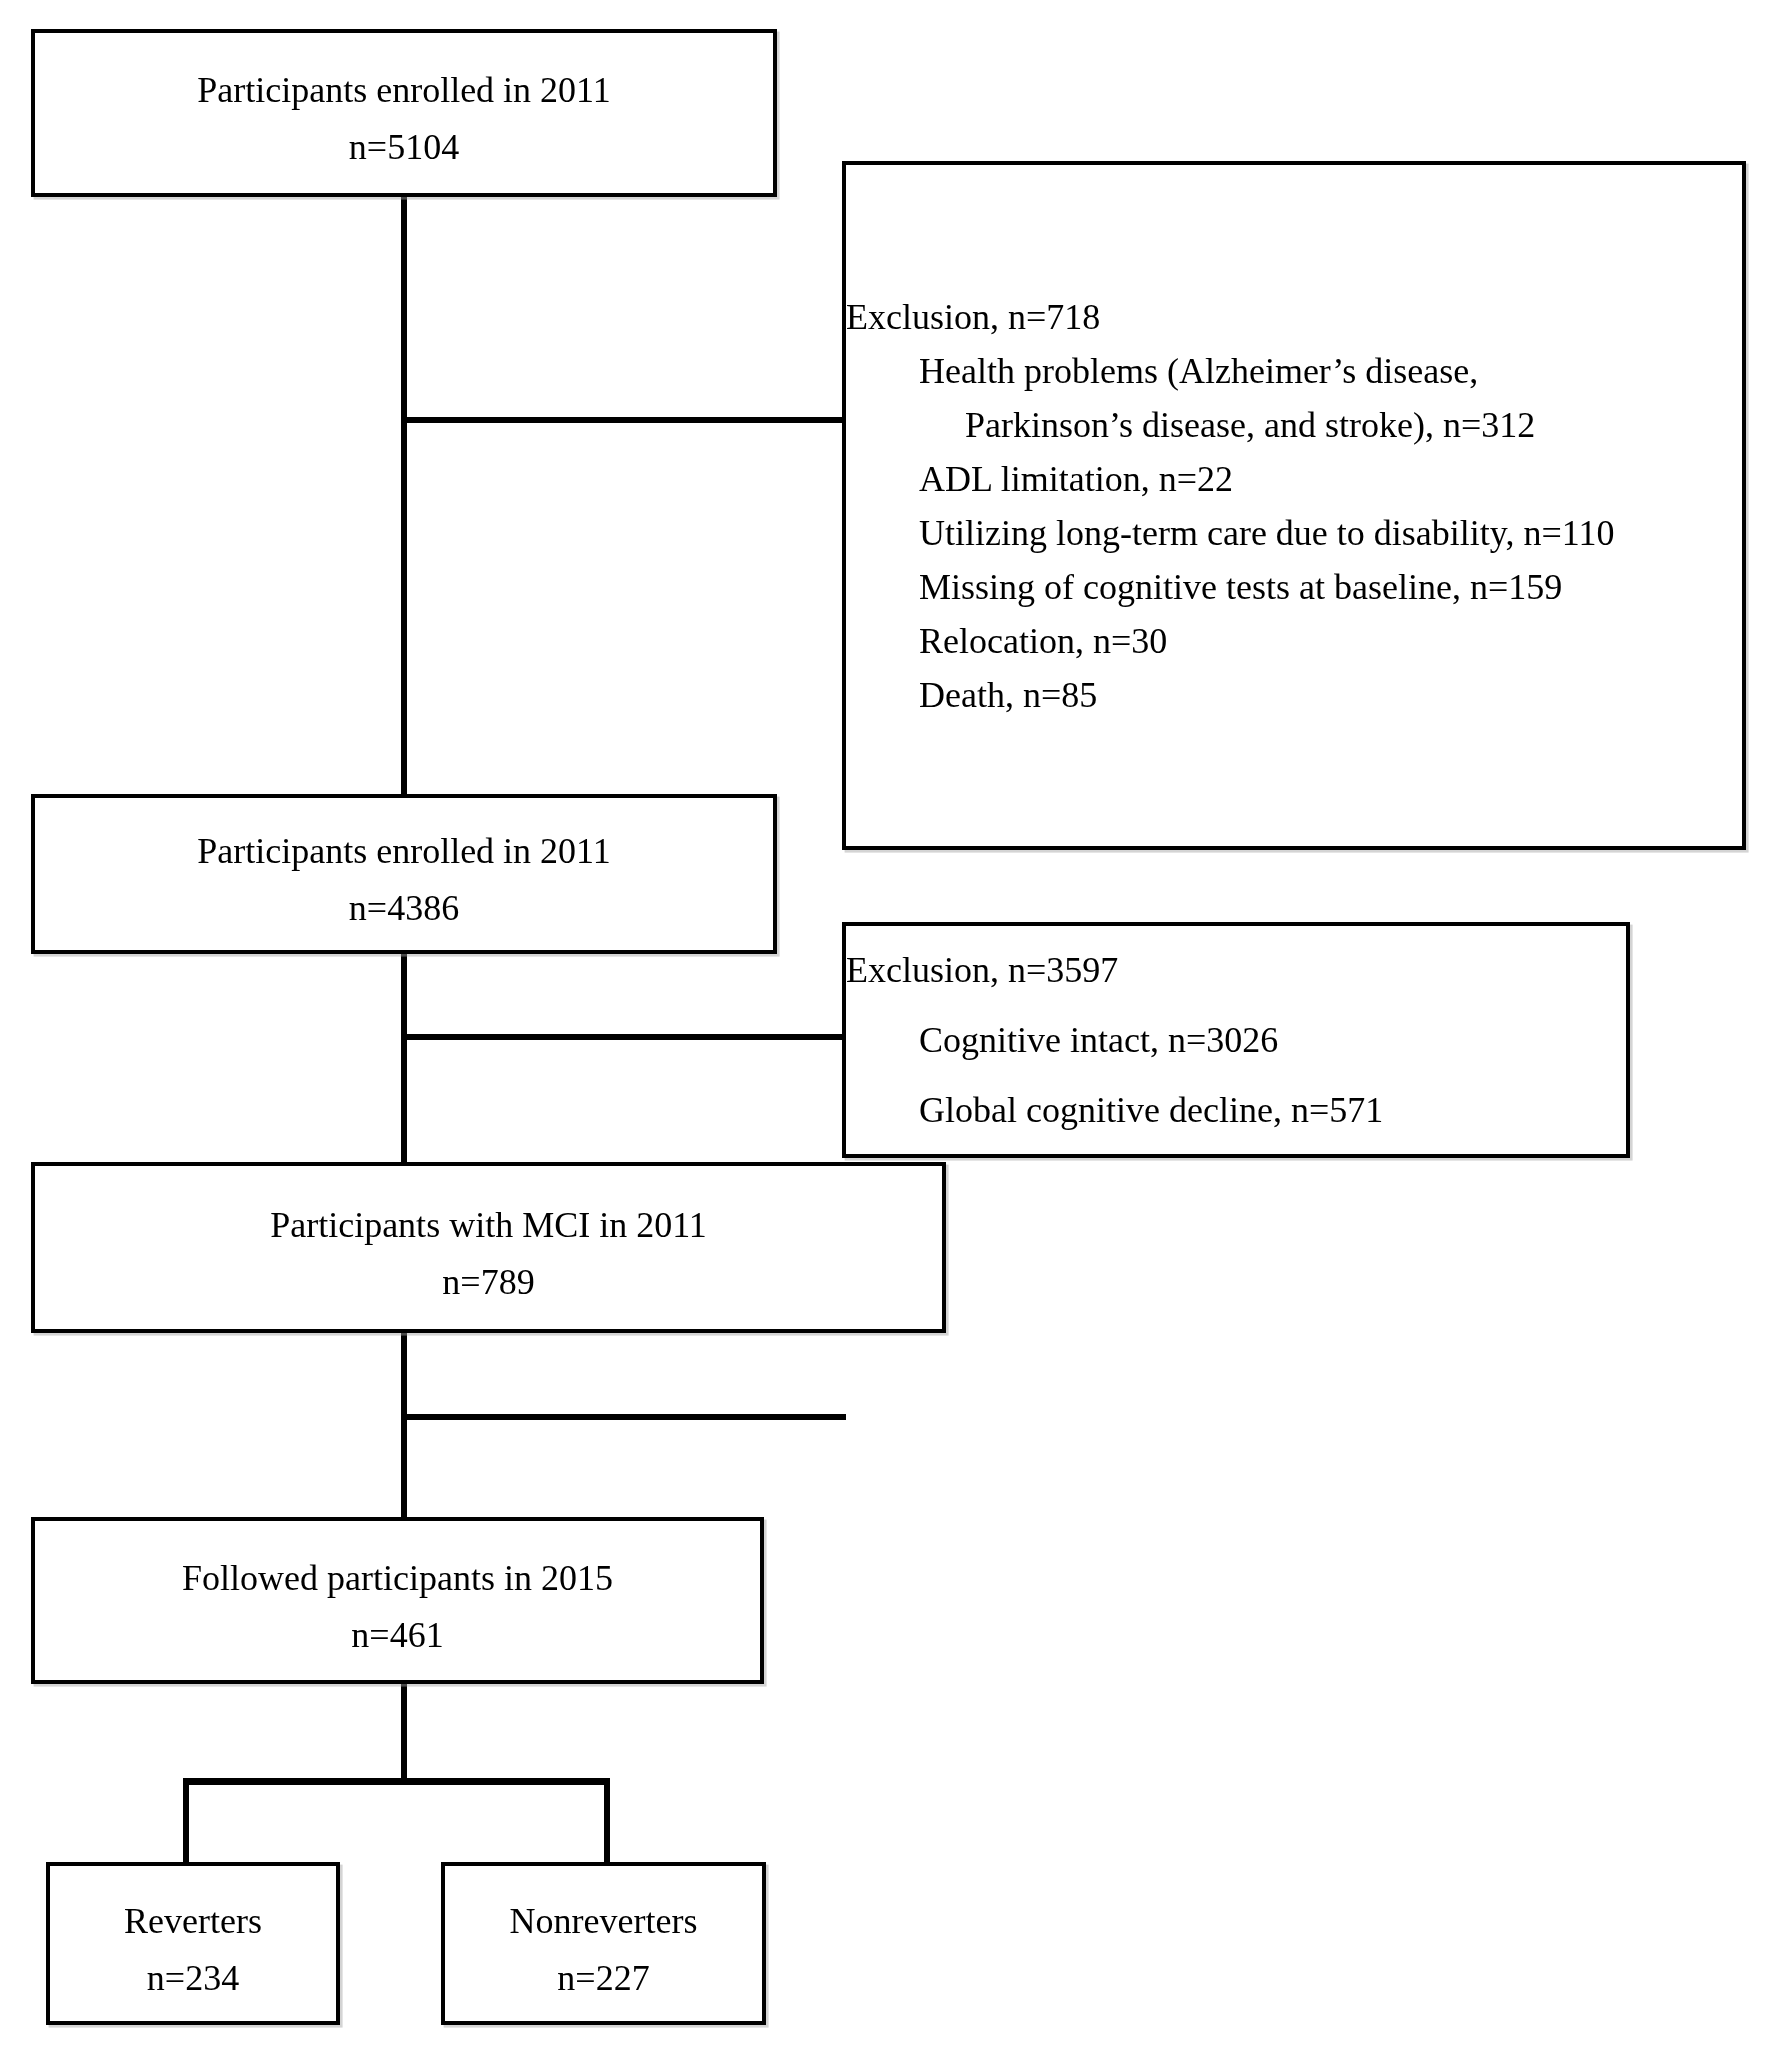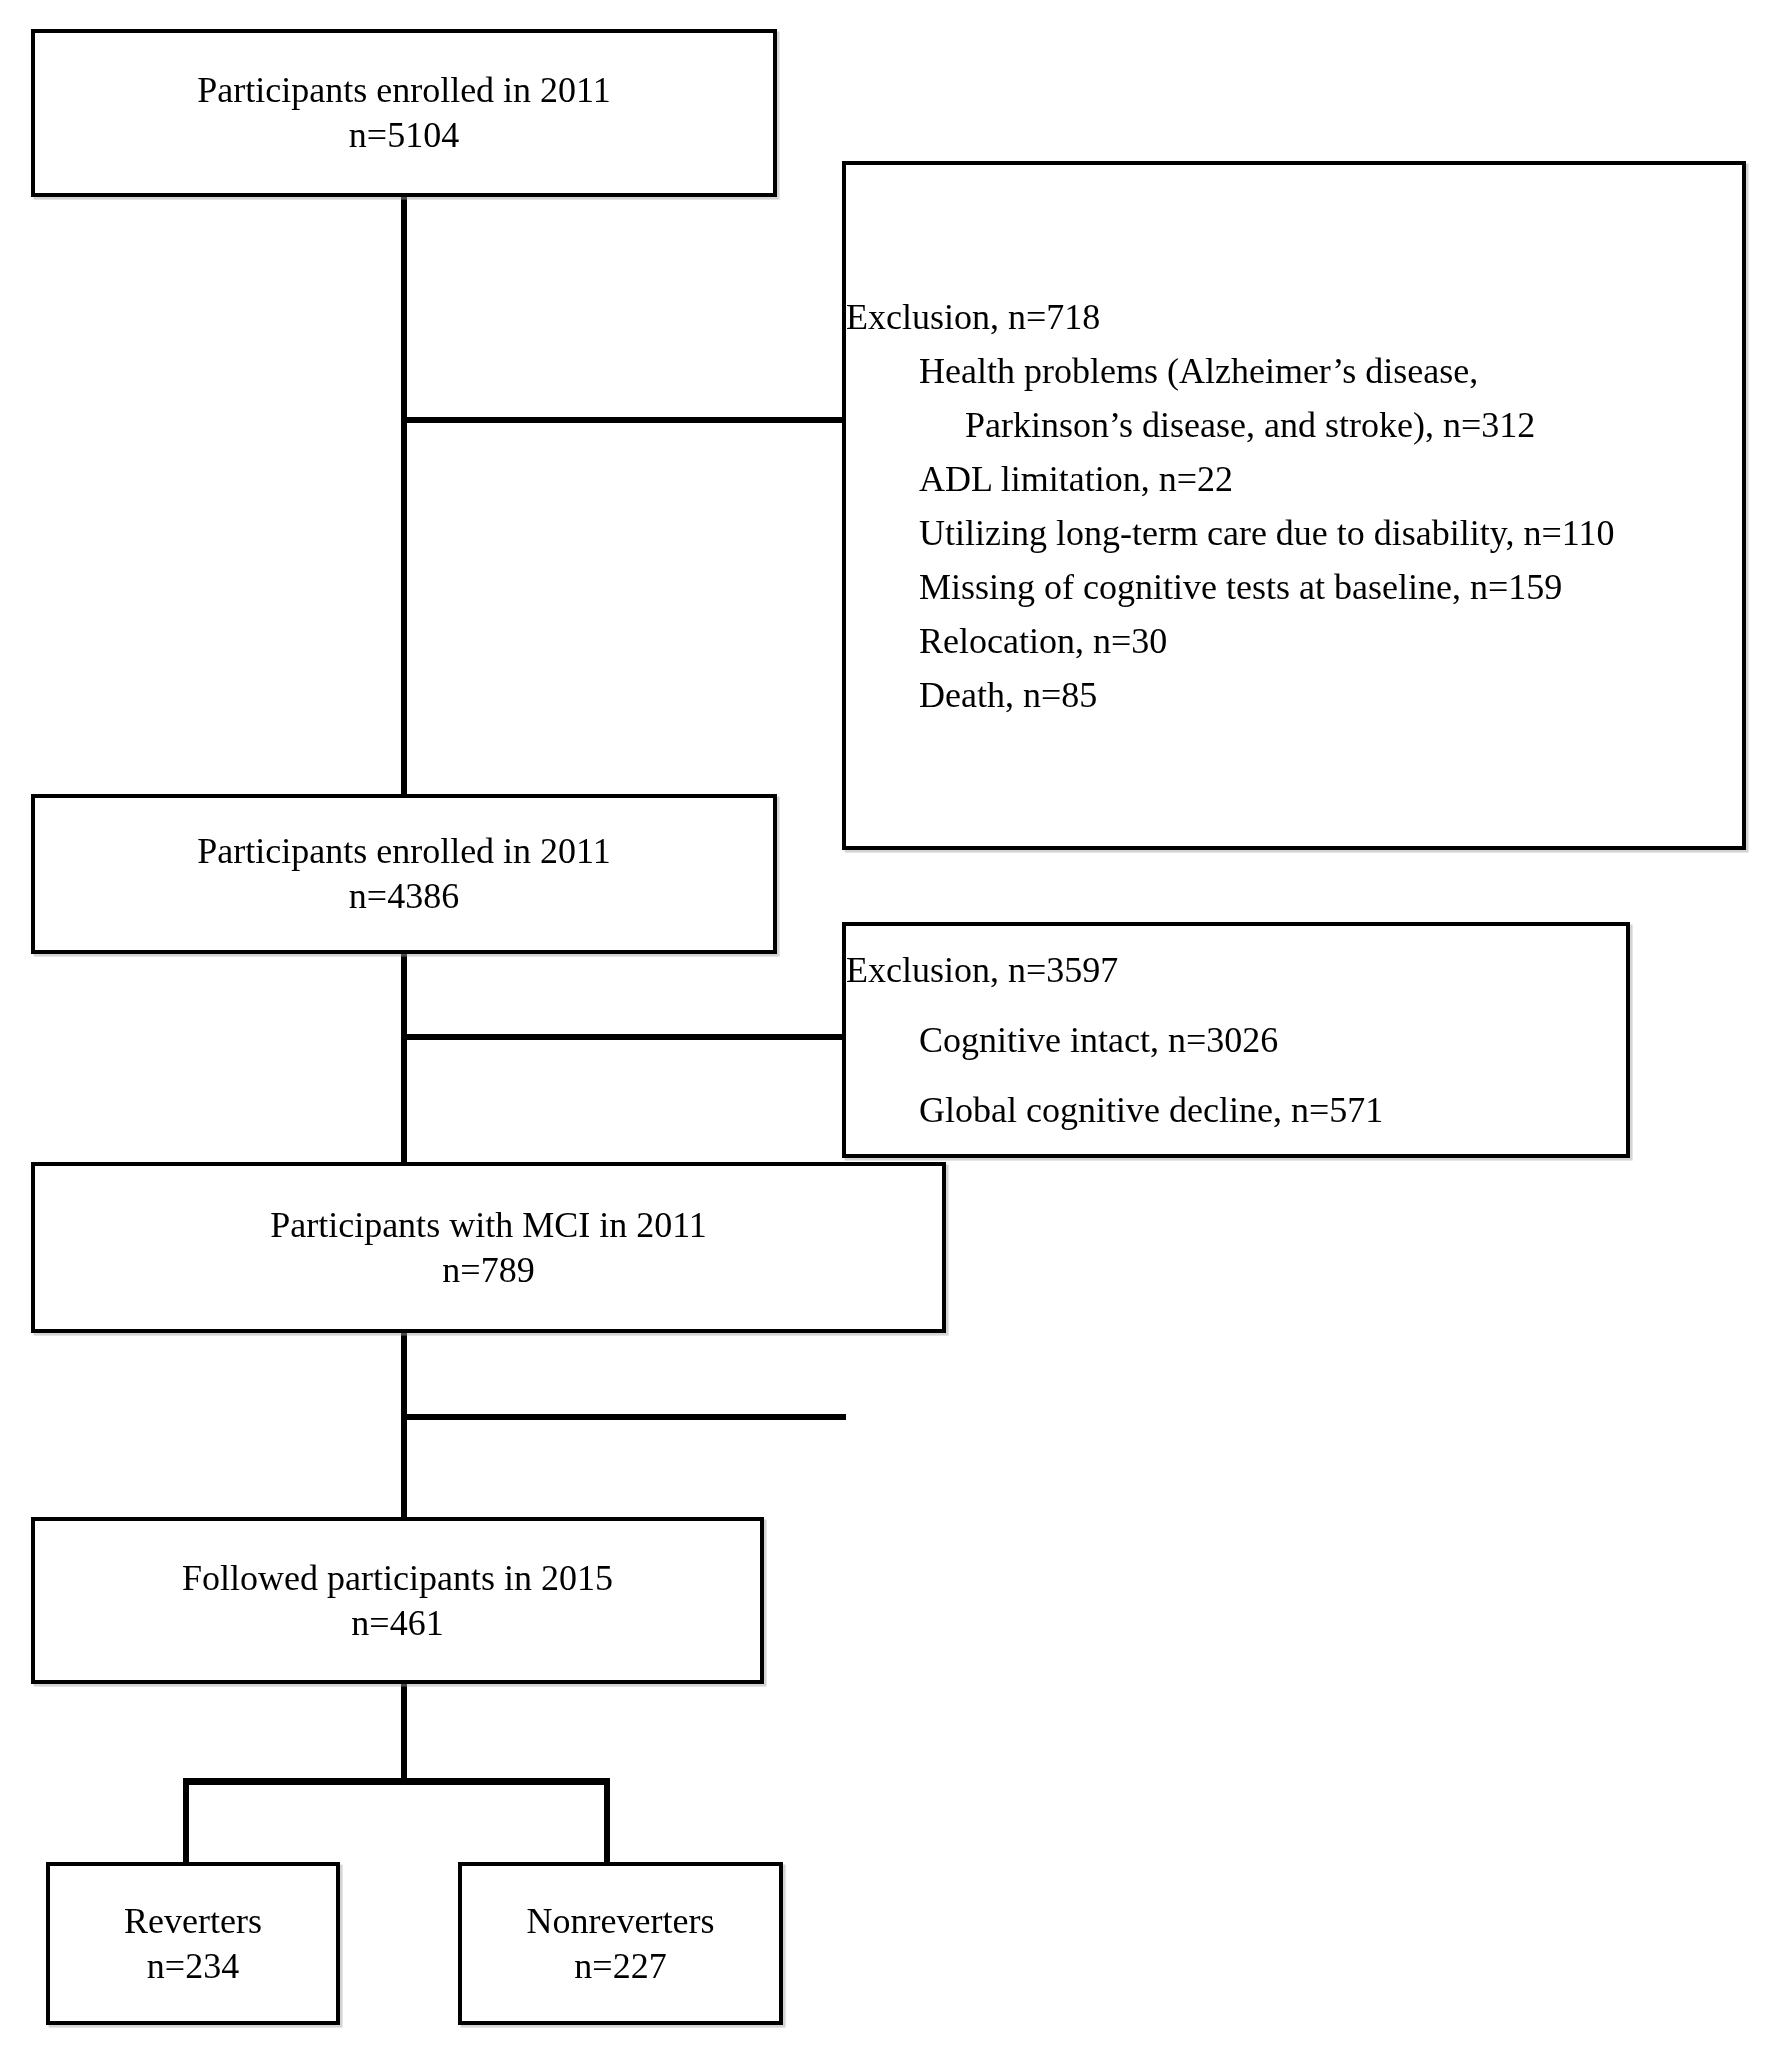--- a/index.html
+++ b/index.html
@@ -33,20 +33,21 @@
   }
   
   .cbox {
     align-items: center;
     text-align: center;
   }
   .cbox .bline {
     font-size: 36px;
     line-height: 1.25;
     white-space: nowrap;
+    margin-top: 12px;
   }
   
   .rbox {
     align-items: stretch;
     text-align: left;
   }
   .rline {
     font-size: 36px;
     line-height: 1.5;
     white-space: nowrap;
@@ -92,21 +93,21 @@
   <div class="fbox cbox" style="left:31px; top:1517px; width:733px; height:167px;">
     <div class="bline">Followed participants in 2015</div>
     <div class="bline">n=461</div>
   </div>
 
   <div class="fbox cbox" style="left:46px; top:1862px; width:294px; height:163px;">
     <div class="bline">Reverters</div>
     <div class="bline">n=234</div>
   </div>
 
-  <div class="fbox cbox" style="left:458px; top:1862px; width:325px; height:163px;">
+  <div class="fbox cbox" style="left:441px; top:1862px; width:325px; height:163px;">
     <div class="bline">Nonreverters</div>
     <div class="bline">n=227</div>
   </div>
 
   <div class="fbox rbox" style="left:842px; top:161px; width:904px; height:689px;">
     <div class="rline ind0">Exclusion, n=718</div>
     <div class="rline ind1">Health problems (Alzheimer’s disease,</div>
     <div class="rline ind2">Parkinson’s disease, and stroke), n=312</div>
     <div class="rline ind1">ADL limitation, n=22</div>
     <div class="rline ind1">Utilizing long-term care due to disability, n=110</div>

